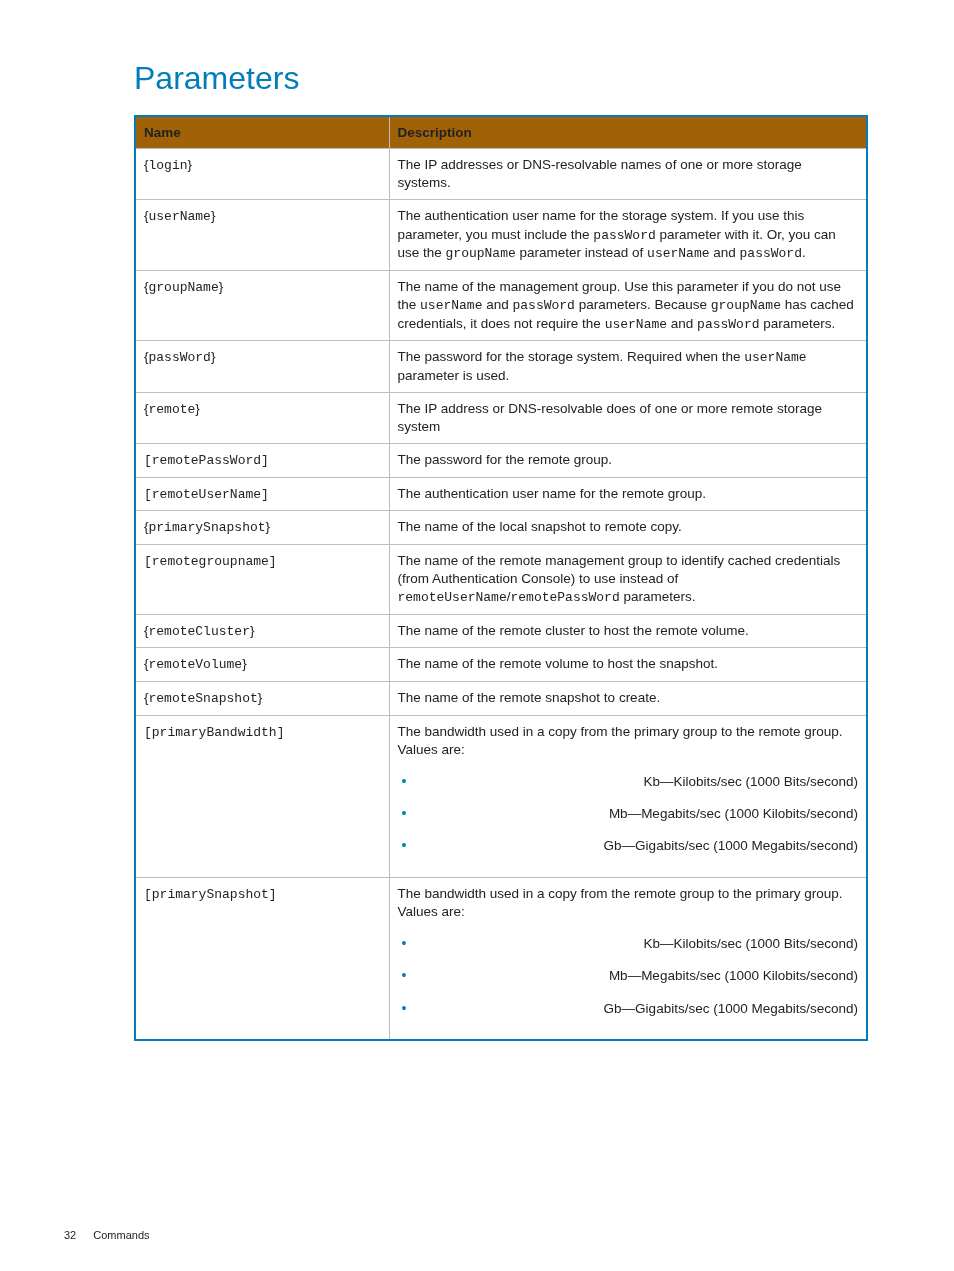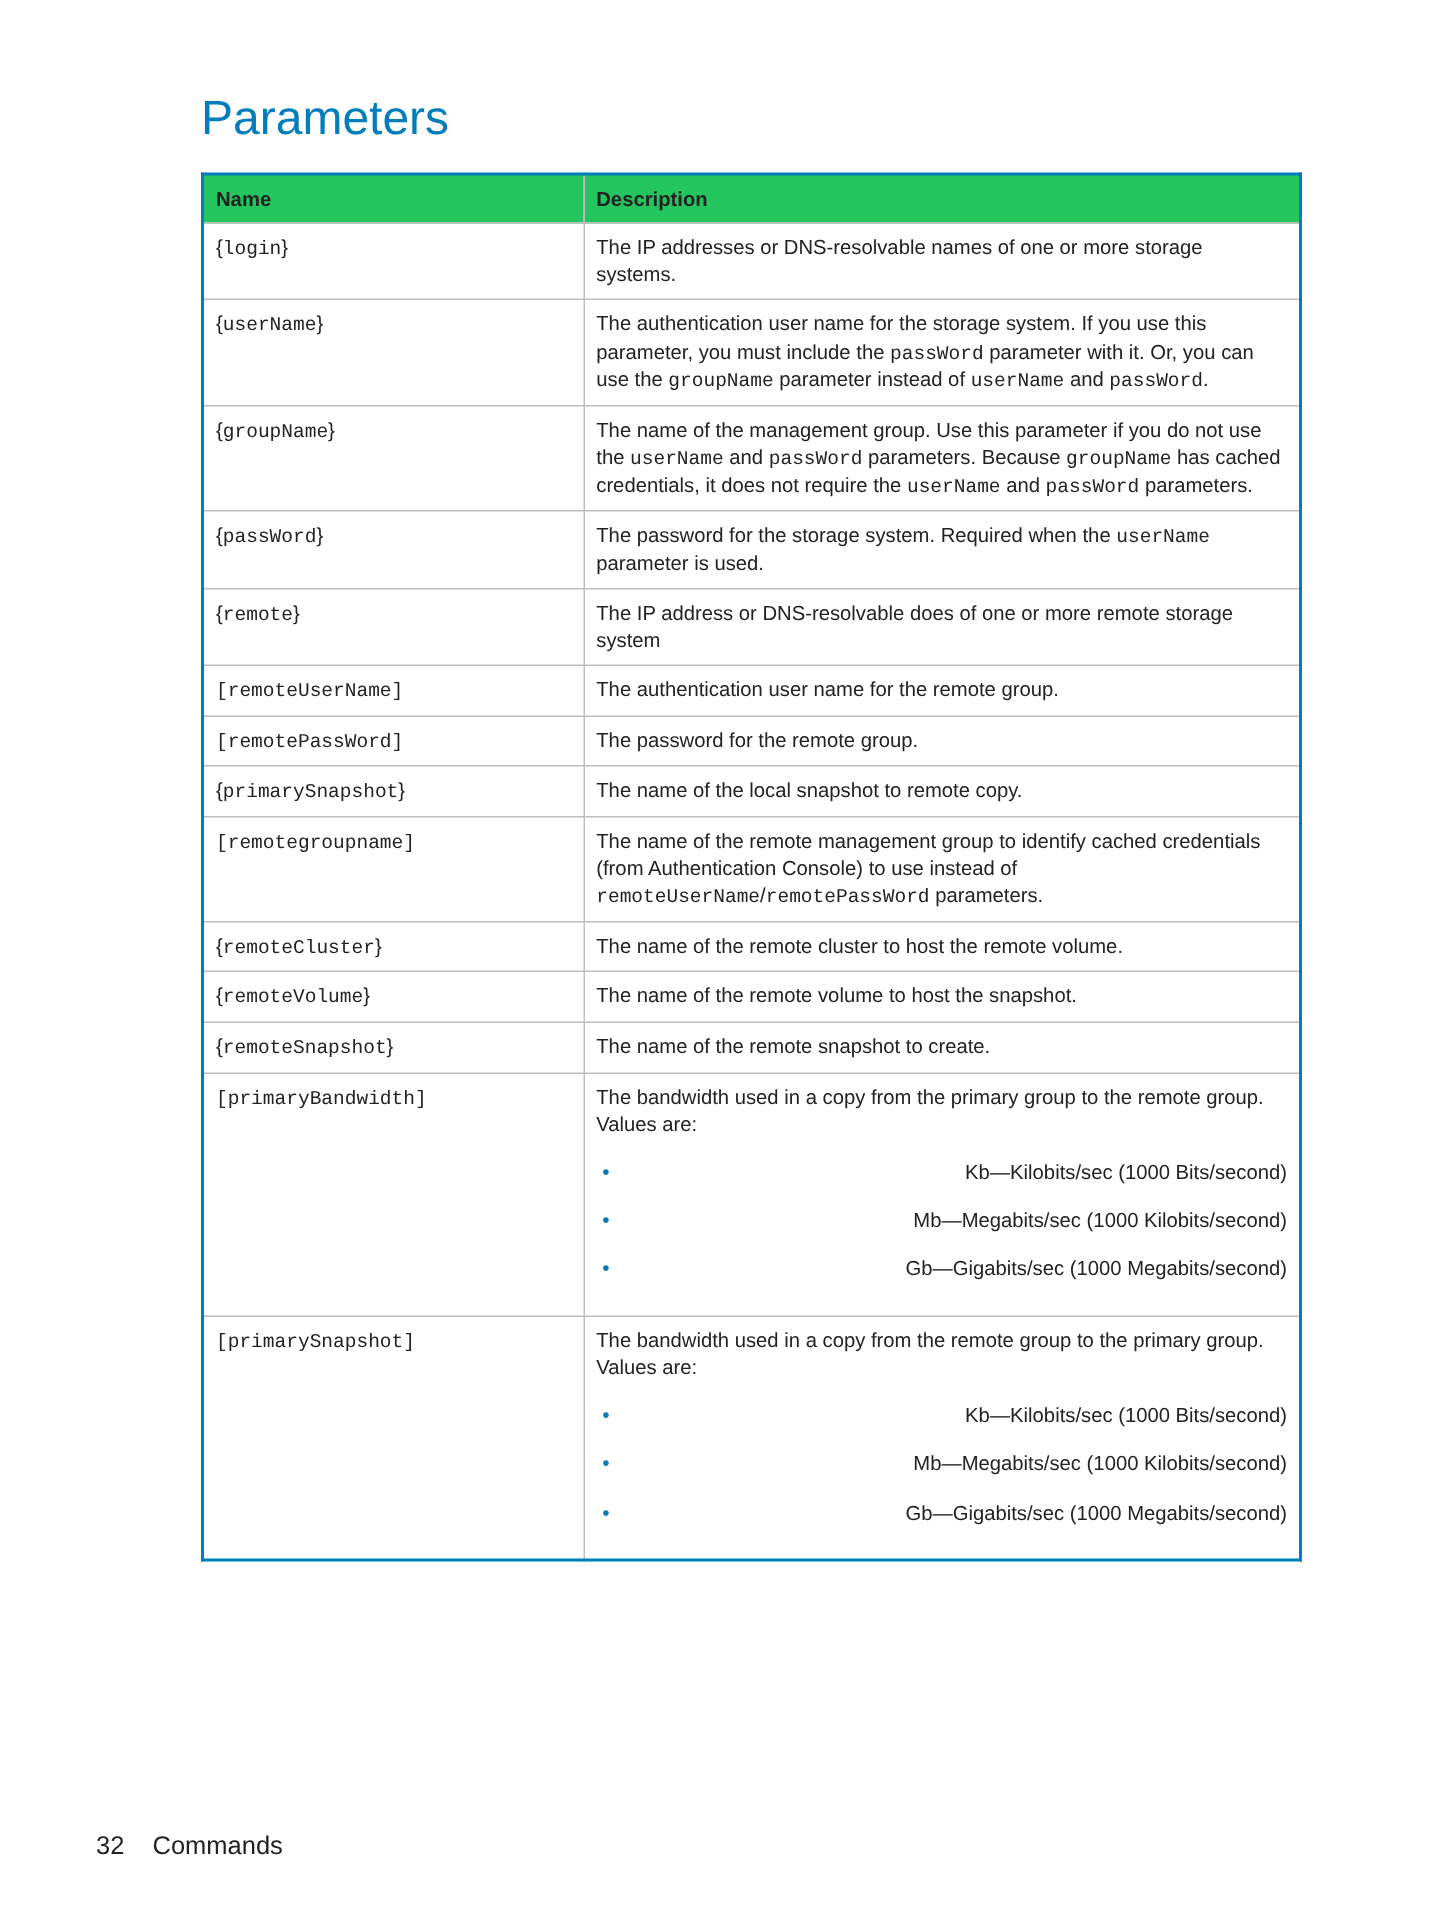--- a/index.html
+++ b/index.html
@@ -29,21 +29,21 @@
       width: 734px;
       margin-left: 70px;
       border: 2px solid #007dba;
     }
     table.param-table th {
       text-align: left;
       font-size: 13.5px;
       font-weight: 700;
       padding: 8px 8px;
       border: 1px solid #bdbdbd;
-      background: #22c55e;
+      background: #a16207;
       vertical-align: top;
     }
     table.param-table td {
       font-size: 13.5px;
       line-height: 1.35;
       padding: 7px 8px;
       border: 1px solid #bdbdbd;
       vertical-align: top;
     }
     table.param-table th:first-child,
@@ -75,21 +75,21 @@
       position: absolute;
       left: -14px;
       font-size: 14px;
       line-height: 1;
       top: 1px;
     }
     .footer {
       position: absolute;
       bottom: 30px;
       left: 64px;
-      font-size: 17px;
+      font-size: 11px;
       color: #222;
     }
     .footer .pnum { margin-right: 14px; }
   </style>
 </head>
 <body>
 
 <div class="page">
 
   <h2 class="section-heading">Parameters</h2>
@@ -122,27 +122,27 @@
         <td><span>{</span><span class="mono">passWord</span><span>}</span></td>
         <td><span>The password for the storage system. Required when the </span><span class="mono-up">userName</span><span> parameter is used.</span></td>
       </tr>
 
       <tr>
         <td><span>{</span><span class="mono">remote</span><span>}</span></td>
         <td>The IP address or DNS-resolvable does of one or more remote storage system</td>
       </tr>
 
       <tr>
+        <td><span class="mono-up">[</span><span class="mono-up">remotePassWord</span><span class="mono-up">]</span></td>
+        <td>The password for the remote group.</td>
+      </tr>
+
+      <tr>
         <td><span class="mono-up">[</span><span class="mono-up">remoteUserName</span><span class="mono-up">]</span></td>
         <td>The authentication user name for the remote group.</td>
-      </tr>
-
-      <tr>
-        <td><span class="mono-up">[</span><span class="mono-up">remotePassWord</span><span class="mono-up">]</span></td>
-        <td>The password for the remote group.</td>
       </tr>
 
       <tr>
         <td><span>{</span><span class="mono-up">primarySnapshot</span><span>}</span></td>
         <td>The name of the local snapshot to remote copy.</td>
       </tr>
 
       <tr>
         <td><span class="mono-up">[</span><span class="mono-up">remotegroupname</span><span class="mono-up">]</span></td>
         <td><span>The name of the remote management group to identify cached credentials (from Authentication Console) to use instead of </span><span class="mono-up">remoteUserName</span><span>/</span><span class="mono-up">remotePassWord</span><span> parameters.</span></td>

